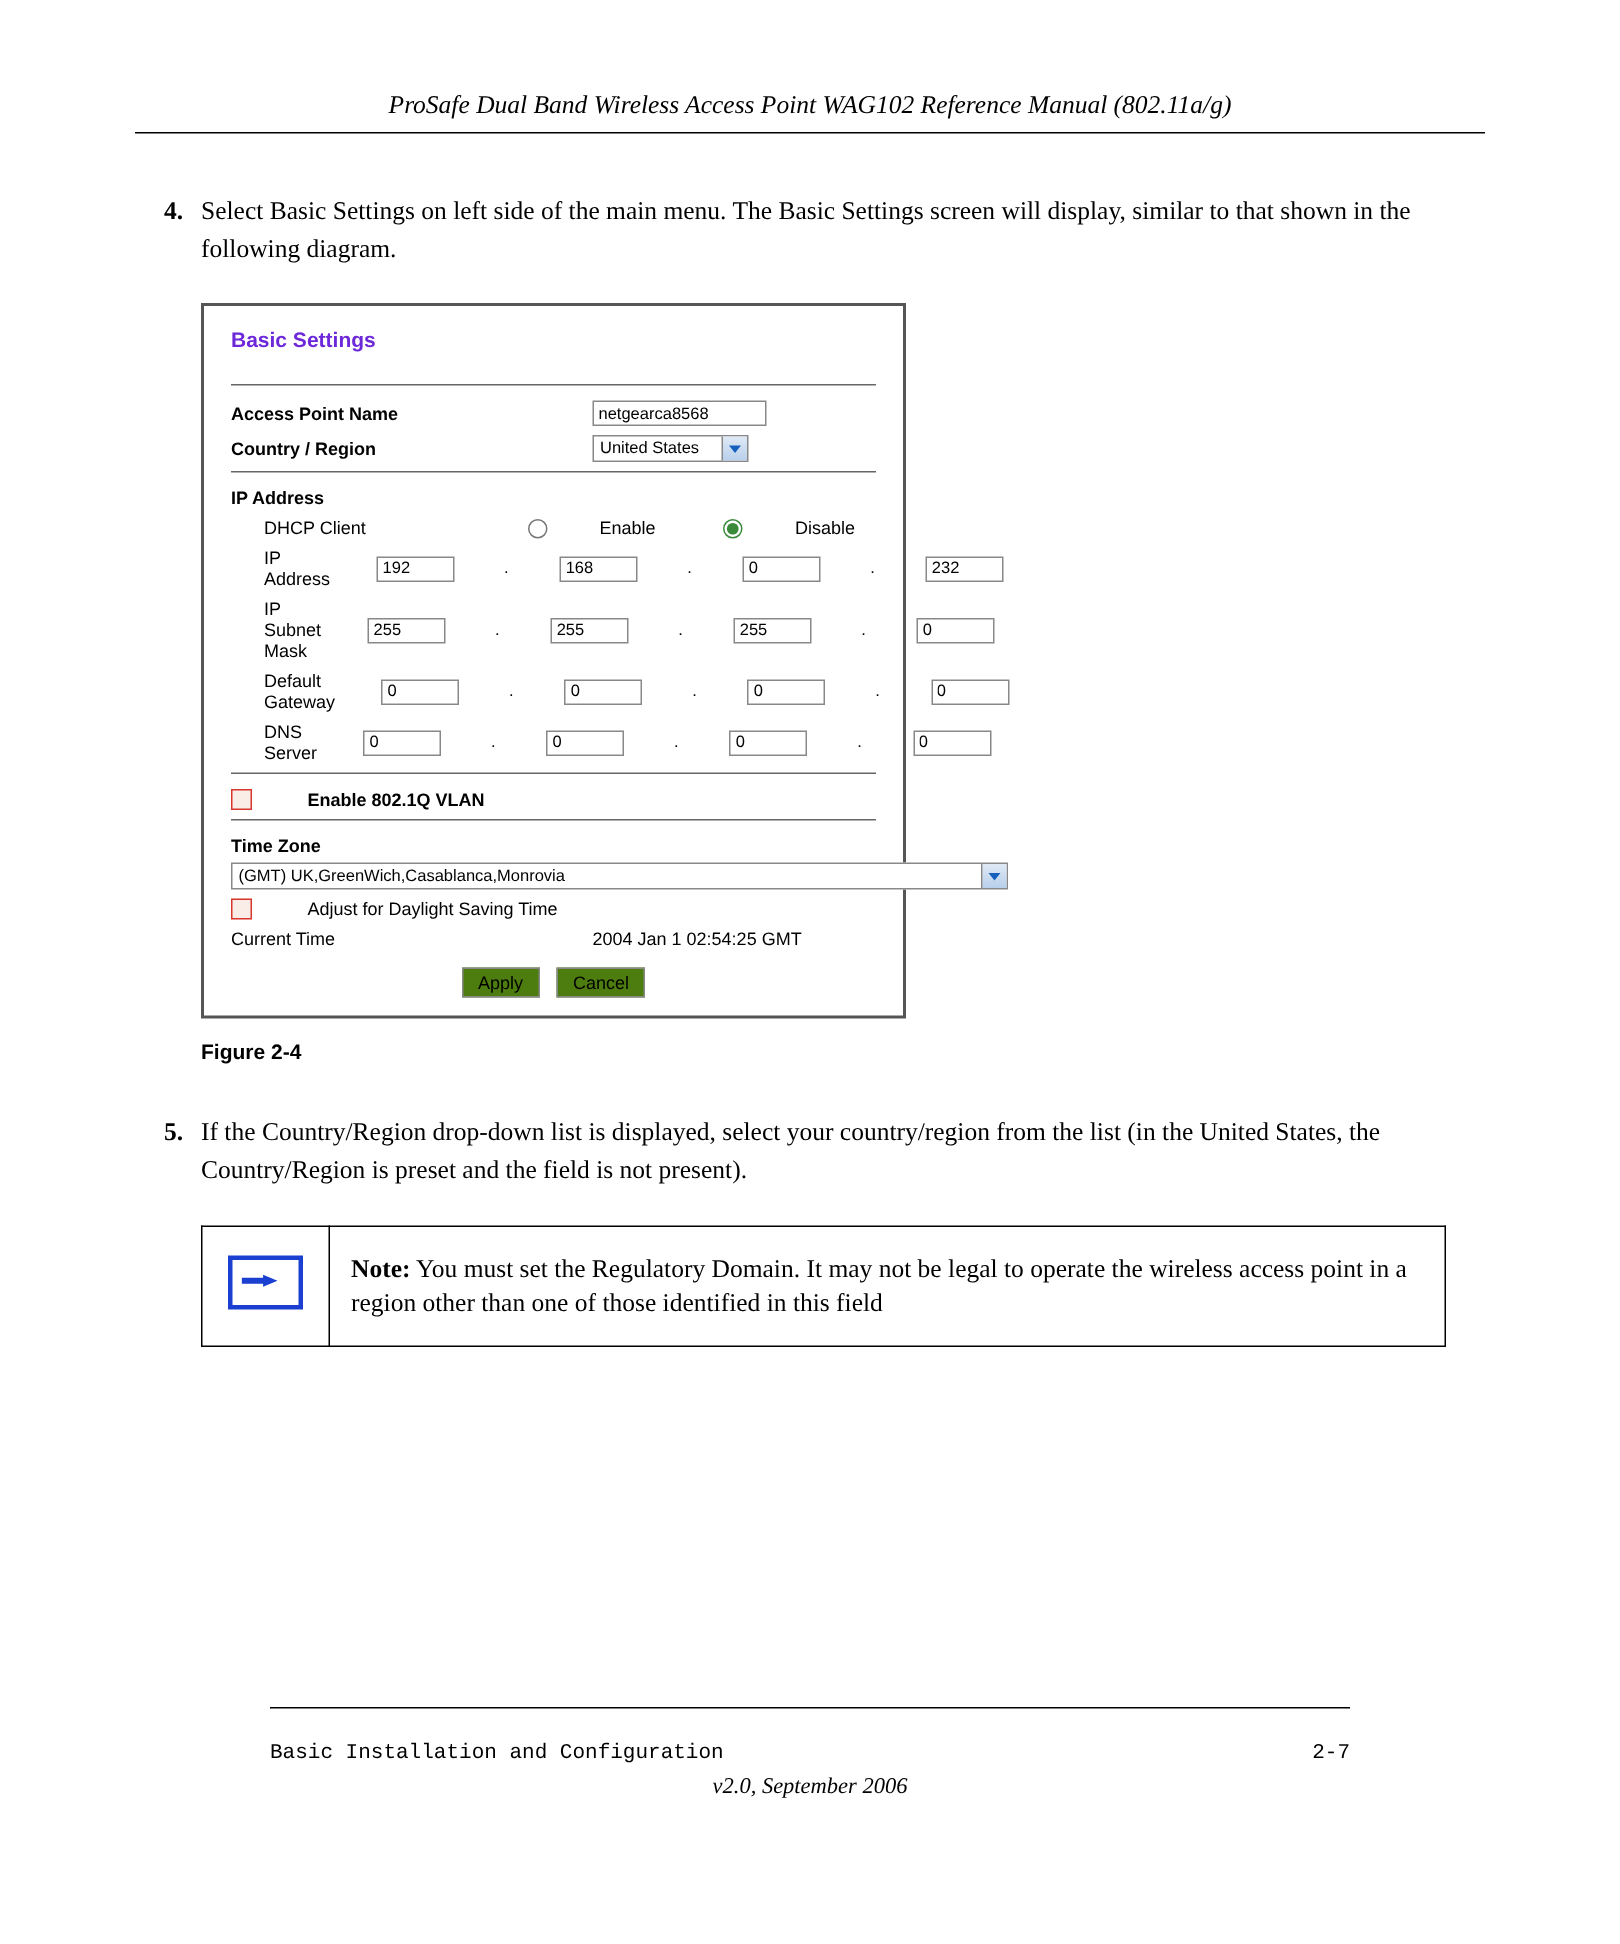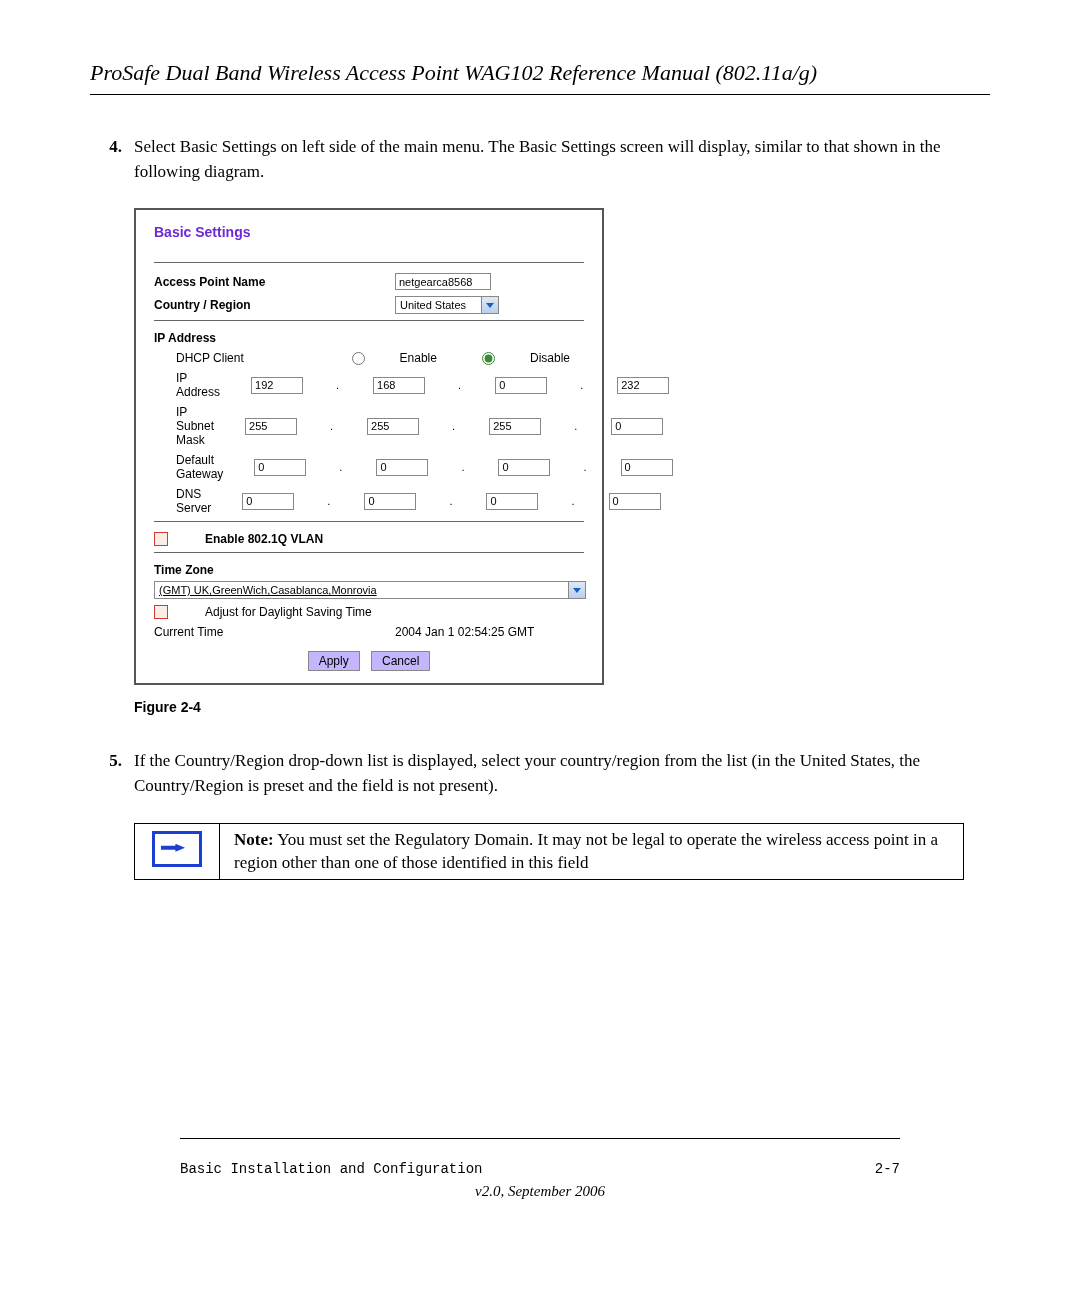--- a/index.html
+++ b/index.html
@@ -6,23 +6,23 @@
     font-family: "Times New Roman", serif;
     font-size: 17px;
     color: #000;
     background: #fff;
     margin: 0;
     padding: 60px 90px 40px 90px;
     width: 1080px;
     box-sizing: border-box;
   }
   .header-line {
-    text-align: left;
+    text-align: center;
     font-style: italic;
-    font-size: 22px;
+    font-size: 17px;
     border-bottom: 1px solid #000;
     padding-bottom: 8px;
     margin-bottom: 40px;
   }
   .step {
     display: flex;
     margin-bottom: 24px;
     line-height: 1.45;
   }
   .step-num {
@@ -76,21 +76,21 @@
     margin: 8px 0 4px 0;
   }
   .textbox {
     border: 1px solid #888;
     height: 17px;
     font-family: Verdana, Arial, sans-serif;
     font-size: 11px;
     padding: 1px 3px;
     box-sizing: border-box;
   }
-  .w120 { width: 96px; }
+  .w120 { width: 116px; }
   .w115 { width: 115px; }
   .octet {
     border: 1px solid #888;
     width: 52px;
     height: 17px;
     font-family: Verdana, Arial, sans-serif;
     font-size: 11px;
     padding: 1px 3px;
     box-sizing: border-box;
   }
@@ -114,55 +114,55 @@
     background: linear-gradient(#dfe9f5,#b8cfec);
     border-left: 1px solid #888;
     display: flex; align-items: center; justify-content: center;
   }
   .drop .arrow::after {
     content: "";
     border-left: 4px solid transparent;
     border-right: 4px solid transparent;
     border-top: 5px solid #1560bd;
   }
-  .drop.full { width: 432px; display: block; margin: 4px 0 6px 0; text-decoration: underline; }
+  .drop.full { width: 518px; display: block; margin: 4px 0 6px 0; }
   .radio { margin: 0 4px 0 0; vertical-align: middle; accent-color:#3a8a3a;}
   .rlabel { font-size: 12px; margin-right: 14px; vertical-align: middle;}
   .chk {
     display: inline-block;
     width: 12px; height: 12px;
     border: 1px solid #d7372c;
     background: #faece7;
     vertical-align: middle;
     margin-right: 6px;
   }
   .btns { text-align: center; margin-top: 12px; }
   .btn {
     display: inline-block;
     border: 1px solid #888;
-    background: #c4b5fd;
+    background: #4d7c0f;
     font-family: Verdana, Arial, sans-serif;
     font-size: 12px;
     padding: 2px 10px;
     margin: 0 4px;
   }
   .figcap {
     font-family: Arial, Helvetica, sans-serif;
     font-weight: bold;
     font-size: 14px;
     margin: 14px 0 34px 44px;
   }
   .note-block {
     margin-left: 44px;
     border-collapse: collapse;
     width: 830px;
   }
   .note-block td {
     border: 1px solid #000;
-    padding: 4px 14px;
+    padding: 16px 14px;
     vertical-align: middle;
   }
   .note-icon-cell { width: 56px; text-align: center; }
   .note-icon {
     display: inline-block;
     width: 44px; height: 30px;
     border: 3px solid #1a3fd1;
     background: #fff;
     position: relative;
   }

